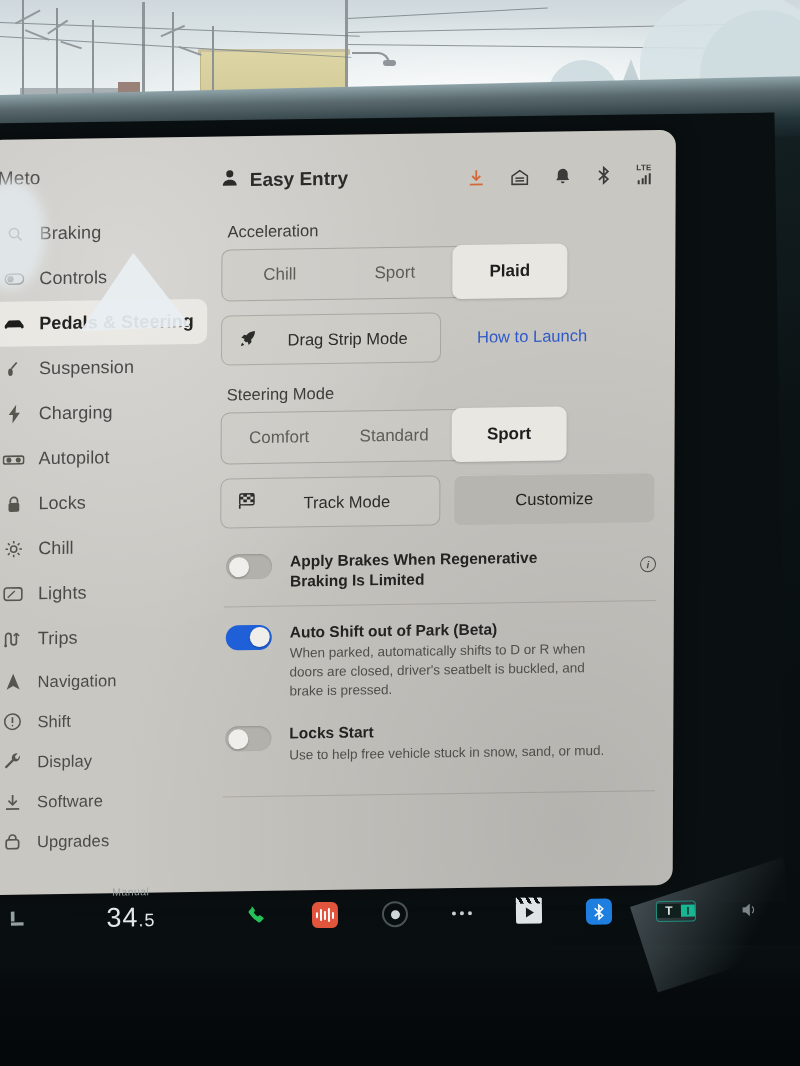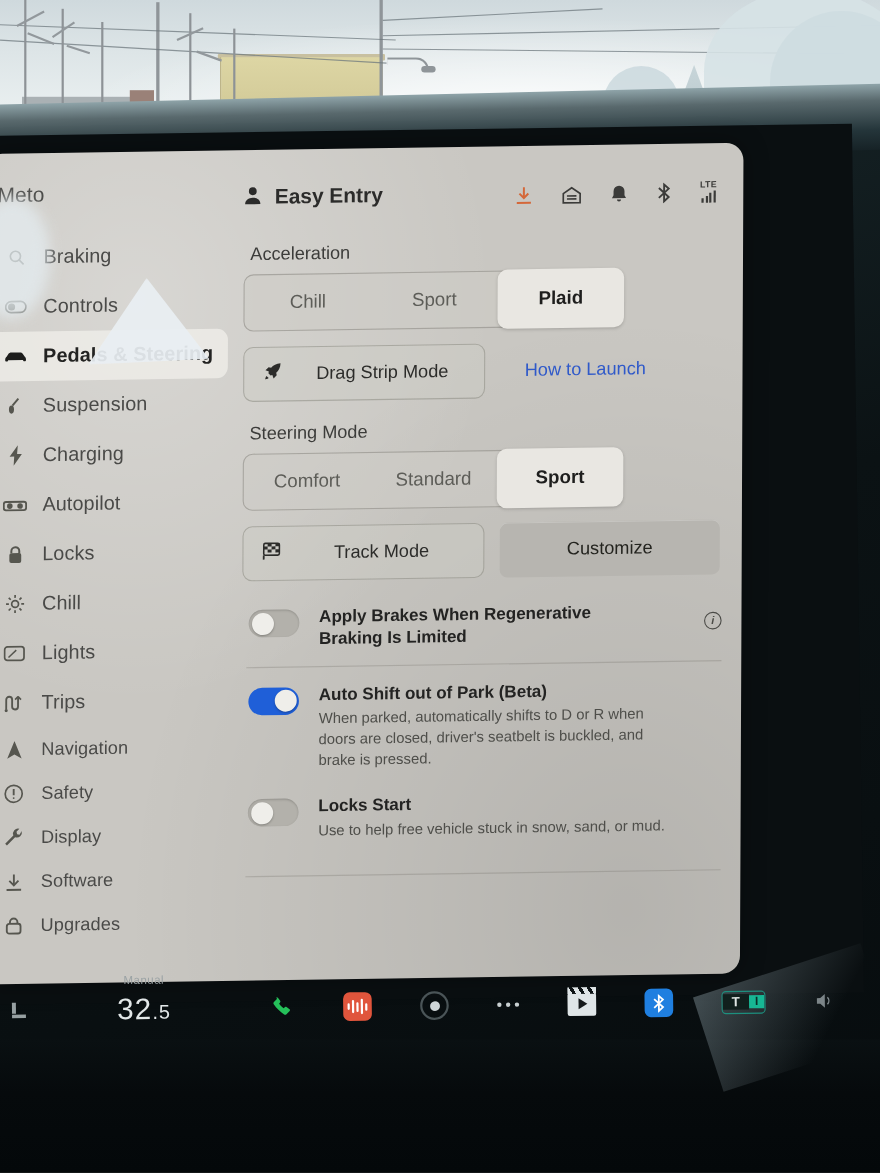--- a/index.html
+++ b/index.html
@@ -490,21 +490,21 @@
       </div>
 
       <div class="nav-item small">
         <span class="nav-ic">
           <svg width="18" height="18" viewBox="0 0 20 20" fill="none" stroke="currentColor" stroke-width="1.7">
             <circle cx="10" cy="10" r="8.6"></circle>
             <line x1="10" y1="5.2" x2="10" y2="11.4" stroke-width="1.9"></line>
             <circle cx="10" cy="14.3" r=".95" fill="currentColor" stroke="none"></circle>
           </svg>
         </span>
-        <span class="nav-label">Safety</span>
+        <span class="nav-label">Shift</span>
       </div>
 
       <div class="nav-item small">
         <span class="nav-ic">
           <svg width="18" height="18" viewBox="0 0 20 20" fill="currentColor">
             <path d="M18.2 3.3a5 5 0 0 1-6.6 6.1L3.4 17.6 1.6 15.8 9.8 7.6a5 5 0 0 1 6.1-6.6L13 3.9l.6 2.5 2.5.6z"></path>
           </svg>
         </span>
         <span class="nav-label">Display</span>
       </div>
@@ -675,21 +675,21 @@
     <div class="tb-left">
       <span class="seat-ic tb-ic">
         <svg width="22" height="18" viewBox="0 0 24 20" fill="currentColor">
           <path d="M3 2h4v11H3z"></path>
             <path d="M3 14h14v3.6H3z"></path>
         </svg>
       </span>
       <div class="climate">
         <div class="mode">Manual</div>
         <div class="temp">
-          <span>32</span><small>.5</small>
+          <span>34</span><small>.5</small>
         </div>
       </div>
     </div>
 
     <div class="tb-icons">
       <span class="tb-ic">
         <svg width="22" height="22" viewBox="0 0 24 24" fill="#25c05a">
           <path d="M6.6 3.2 3.4 6.4c-.6.6-.7 1.6-.2 2.3 2.6 4 6.2 7.6 10.2 10.2.7.5 1.7.4 2.3-.2l3.2-3.2c.5-.5.4-1.3-.1-1.7l-3-2.2c-.4-.3-1-.3-1.4 0l-1.5 1.1a16 16 0 0 1-4.4-4.4l1.1-1.5c.3-.4.3-1 0-1.4l-2.2-3c-.4-.5-1.2-.6-1.8-.2z"></path>
         </svg>
       </span>

